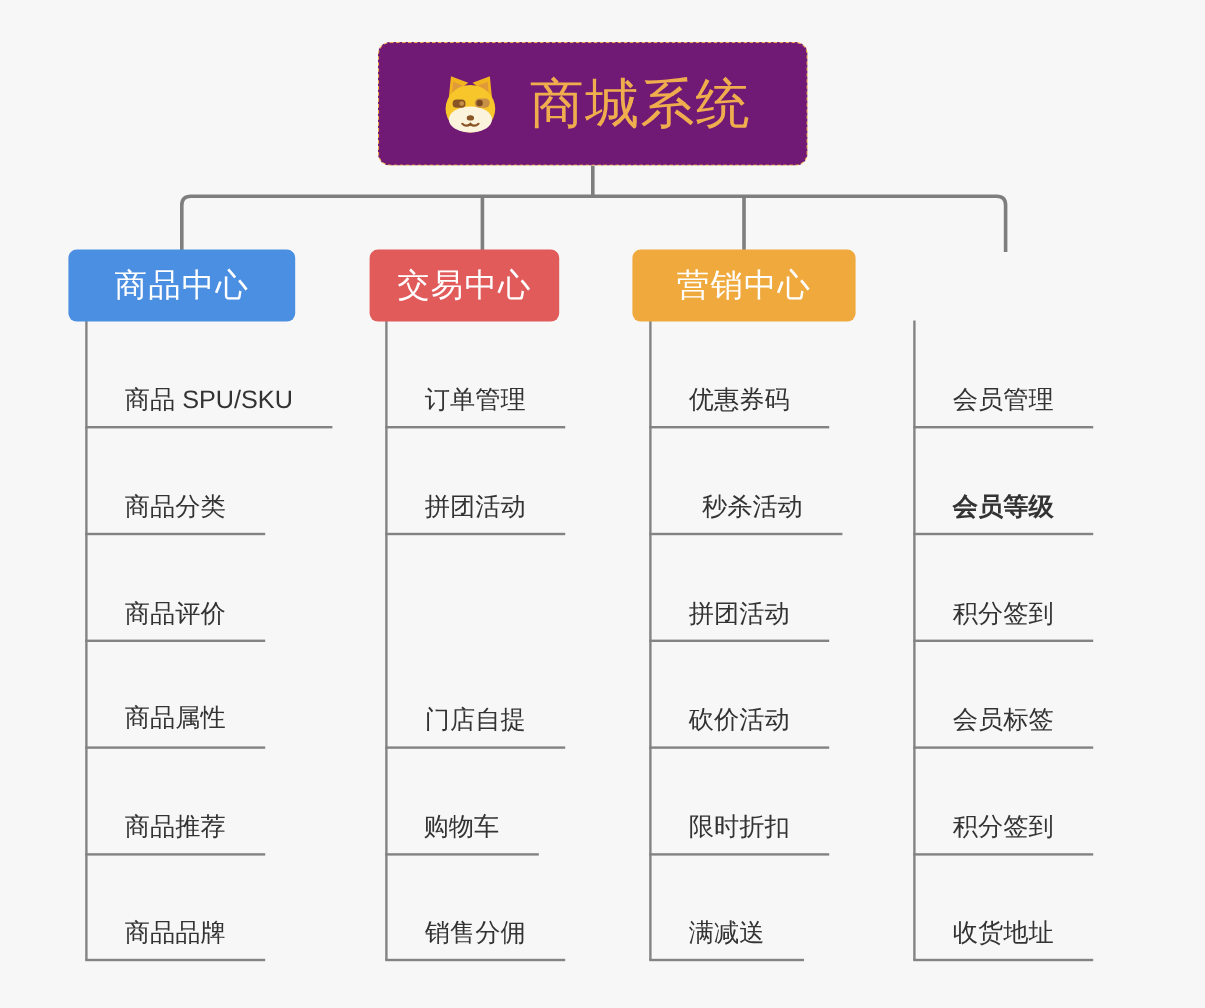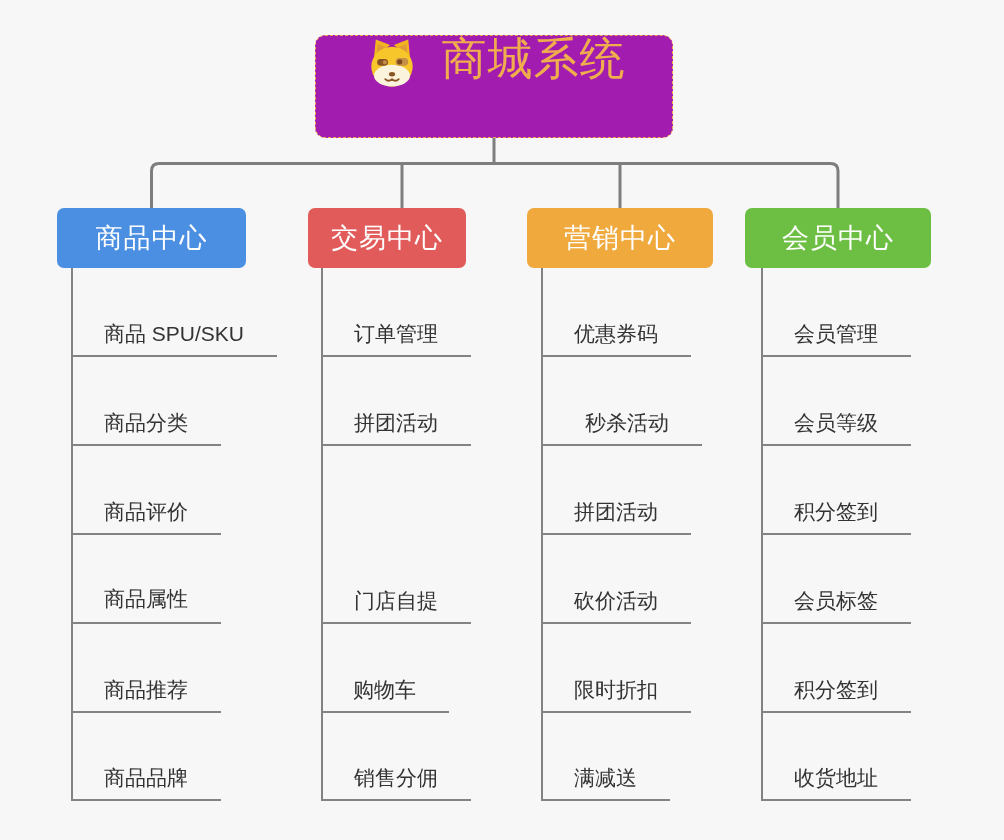--- a/index.html
+++ b/index.html
@@ -1,21 +1,21 @@
 <!DOCTYPE html>
 <html><head>
 <meta charset="utf-8">
 <style>
   html,body{margin:0;padding:0;}
   body{background:#F7F7F7;font-family:"Liberation Sans","DejaVu Sans",sans-serif;}
   .canvas{position:relative;width:1004px;height:840px;background:#F7F7F7;overflow:hidden;}
   .wires{position:absolute;left:0;top:0;pointer-events:none;}
   .root{position:absolute;left:315px;top:35px;width:358px;height:103px;box-sizing:border-box;
-        background:#a21caf;border:1px dashed #EDAA4E;border-radius:10px;
-        display:flex;align-items:flex-start;justify-content:center;gap:21px;cursor:pointer;}
+        background:#701a75;border:1px dashed #EDAA4E;border-radius:10px;
+        display:flex;align-items:center;justify-content:center;gap:21px;cursor:pointer;}
   .root-title{font-size:45px;font-weight:500;color:#F0AD4E;letter-spacing:1px;line-height:1;}
   .branch{position:absolute;top:208px;height:60px;border-radius:7px;
           display:flex;align-items:center;justify-content:center;cursor:pointer;}
   .branch span{color:#FFFFFF;font-size:27px;letter-spacing:1px;line-height:1;}
   .item{position:absolute;height:40px;line-height:38px;padding:0 33px;white-space:nowrap;
         border-bottom:2px solid #838383;font-size:21px;color:#333333;cursor:pointer;}
 </style>
 </head>
 <body>
 
@@ -56,23 +56,20 @@
 
   <div class="branch" style="left: 57px; width: 189px; background-color: rgb(75, 143, 226);">
     <span>商品中心</span>
   </div>
   <div class="branch" style="left: 308px; width: 158px; background-color: rgb(226, 91, 91);">
     <span>交易中心</span>
   </div>
   <div class="branch" style="left: 527px; width: 186px; background-color: rgb(239, 169, 61);">
     <span>营销中心</span>
   </div>
-  <div class="branch" style="left: 745px; width: 186px; background-color: rgb(109, 191, 67);">
-    <span>会员中心</span>
-  </div>
 
   <div class="item" style="left:71px;top:315px;">商品 SPU/SKU</div>
   <div class="item" style="left:71px;top:404px;">商品分类</div>
   <div class="item" style="left:71px;top:493px;">商品评价</div>
   <div class="item" style="left:71px;top:582px;font-family:Liberation Mono, monospace;">商品属性</div>
   <div class="item" style="left:71px;top:671px;">商品推荐</div>
   <div class="item" style="left:71px;top:759px;">商品品牌</div>
 
   <div class="item" style="left:321px;top:315px;">订单管理</div>
   <div class="item" style="left:321px;top:404px;">拼团活动</div>
@@ -81,19 +78,19 @@
   <div class="item" style="left:321px;top:759px;">销售分佣</div>
 
   <div class="item" style="left:541px;top:315px;">优惠券码</div>
   <div class="item" style="left:541px;top:404px;padding-left:44px;">秒杀活动</div>
   <div class="item" style="left:541px;top:493px;">拼团活动</div>
   <div class="item" style="left:541px;top:582px;">砍价活动</div>
   <div class="item" style="left:541px;top:671px;">限时折扣</div>
   <div class="item" style="left:541px;top:759px;">满减送</div>
 
   <div class="item" style="left:761px;top:315px;">会员管理</div>
-  <div class="item" style="left:761px;top:404px;">会员等级</div>
+  <div class="item" style="left:761px;top:404px;font-weight:bold;">会员等级</div>
   <div class="item" style="left:761px;top:493px;">积分签到</div>
   <div class="item" style="left:761px;top:582px;">会员标签</div>
   <div class="item" style="left:761px;top:671px;">积分签到</div>
   <div class="item" style="left:761px;top:759px;">收货地址</div>
 
 </div>
 
 </body></html>

